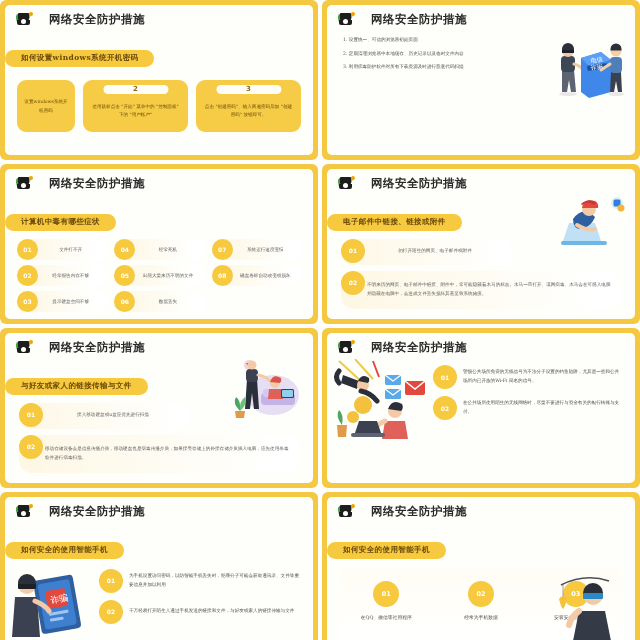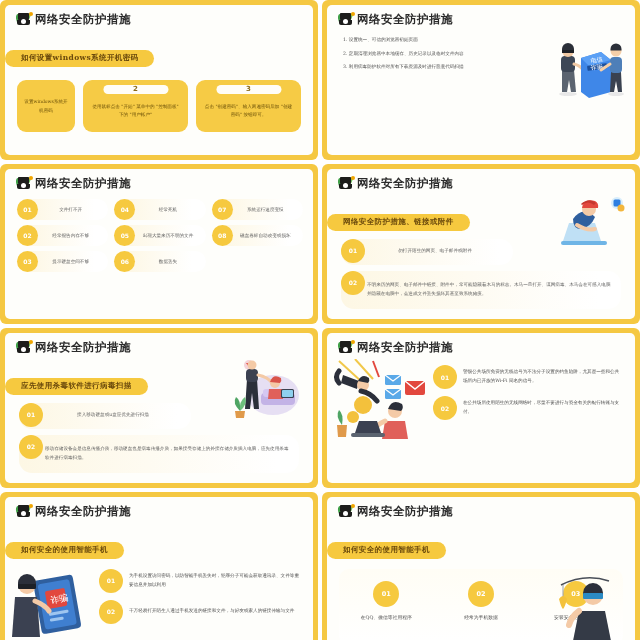--- a/index.html
+++ b/index.html
@@ -33,21 +33,21 @@
     width:100%;
     height:100%;
     background:#FEFEFB;
     border-radius:5px;
     overflow:hidden;
   }
   
   .hdr{
     display:flex;
     align-items:center;
-    gap:2px;
+    gap:16px;
     padding:7px 0 0 12px;
   }
   .logo{
     width:16px;height:13px;
     position:relative;
     flex:0 0 auto;
   }
   .logo .screen{
     position:absolute;left:1px;top:0;width:11px;height:7px;
     background:#1d1d1b;border-radius:1px;
@@ -382,20 +382,23 @@
         <span class="logo">
           <span class="leaf1"></span>
             <span class="leaf2"></span>
             <span class="dot"></span>
           <span class="screen"></span>
             <span class="base"></span>
             <span class="face"></span>
         </span>
         <span class="hdr-title">网络安全防护措施</span>
       </div>
+      <div class="banner-wrap">
+        <span class="banner">计算机中毒有哪些症状</span>
+      </div>
       <div class="symptoms">
         <div class="sym">
           <span class="bullet">01</span>
           <span class="label">文件打不开</span>
         </div>
         <div class="sym">
           <span class="bullet">04</span>
           <span class="label">经常死机</span>
         </div>
         <div class="sym">
@@ -433,21 +436,21 @@
           <span class="leaf1"></span>
             <span class="leaf2"></span>
             <span class="dot"></span>
           <span class="screen"></span>
             <span class="base"></span>
             <span class="face"></span>
         </span>
         <span class="hdr-title">网络安全防护措施</span>
       </div>
       <div class="banner-wrap">
-        <span class="banner">网络安全防护措施、链接或附件</span>
+        <span class="banner">电子邮件中链接、链接或附件</span>
       </div>
       <div class="art-abs" style="right:6px; top:26px;">
         <svg width="74" height="58" viewBox="0 0 74 58">
           <circle cx="62" cy="8" r="6" fill="#d9eefb"></circle>
           <rect x="58.5" y="4.5" width="7" height="7" rx="1.5" fill="#2f7fe0"></rect>
           <circle cx="66" cy="13" r="3.5" fill="#f3b63b"></circle>
 
           <path d="M14 28 l26 0 l6 18 l-38 0 z" fill="#bfe0f5"></path>
           <rect x="6" y="46" width="46" height="4" rx="2" fill="#6fb5e6"></rect>
 
@@ -478,21 +481,21 @@
           <span class="leaf1"></span>
             <span class="leaf2"></span>
             <span class="dot"></span>
           <span class="screen"></span>
             <span class="base"></span>
             <span class="face"></span>
         </span>
         <span class="hdr-title">网络安全防护措施</span>
       </div>
       <div class="banner-wrap">
-        <span class="banner">应先使用杀毒软件进行病毒扫描</span>
+        <span class="banner">与好友或家人的链接传输与文件</span>
       </div>
       <div class="art-abs" style="right:6px; top:26px;">
         <svg width="80" height="60" viewBox="0 0 80 60">
           <ellipse cx="46" cy="36" rx="26" ry="20" fill="#ded4f0" opacity="0.75"></ellipse>
           <circle cx="22" cy="6" r="5" fill="#f3d3d9"></circle>
           <path d="M19 4 l3 4 l3 -4 z" fill="#e2483e"></path>
 
           <path d="M20 20 l10 0 l2 30 l-5 0 l-2 -16 l-2 16 l-5 0z" fill="#2b2f3a"></path>
           <rect x="19" y="10" width="12" height="13" rx="4" fill="#3b4151"></rect>
           <circle cx="25" cy="6" r="4.5" fill="#f4caa6"></circle>

